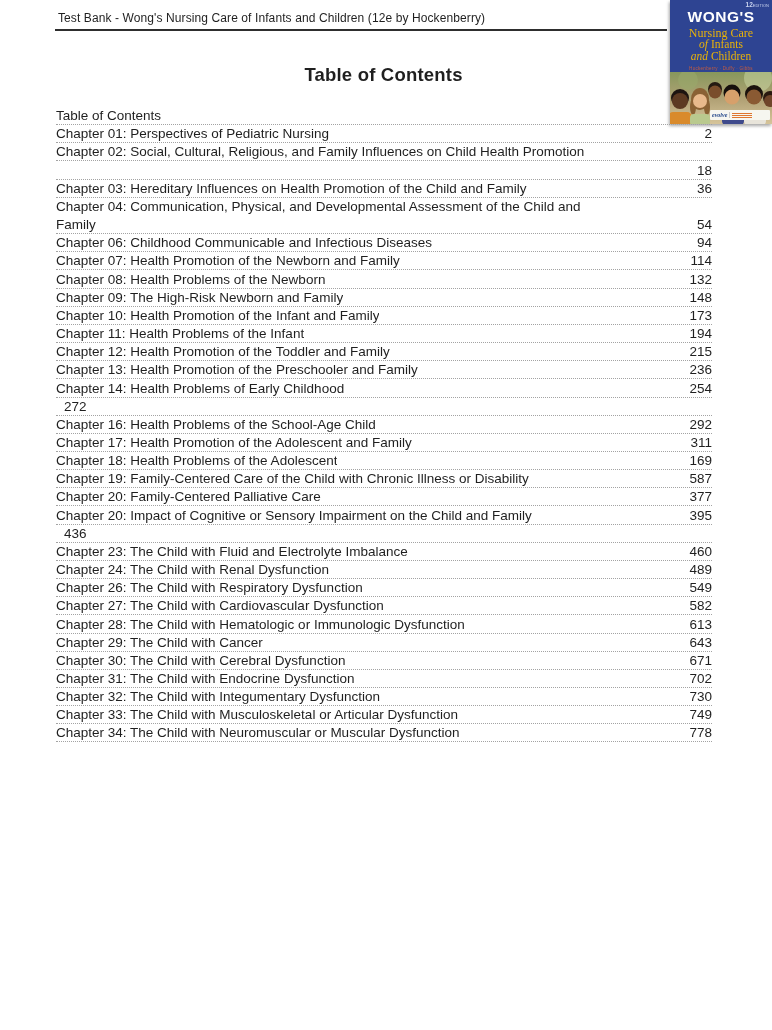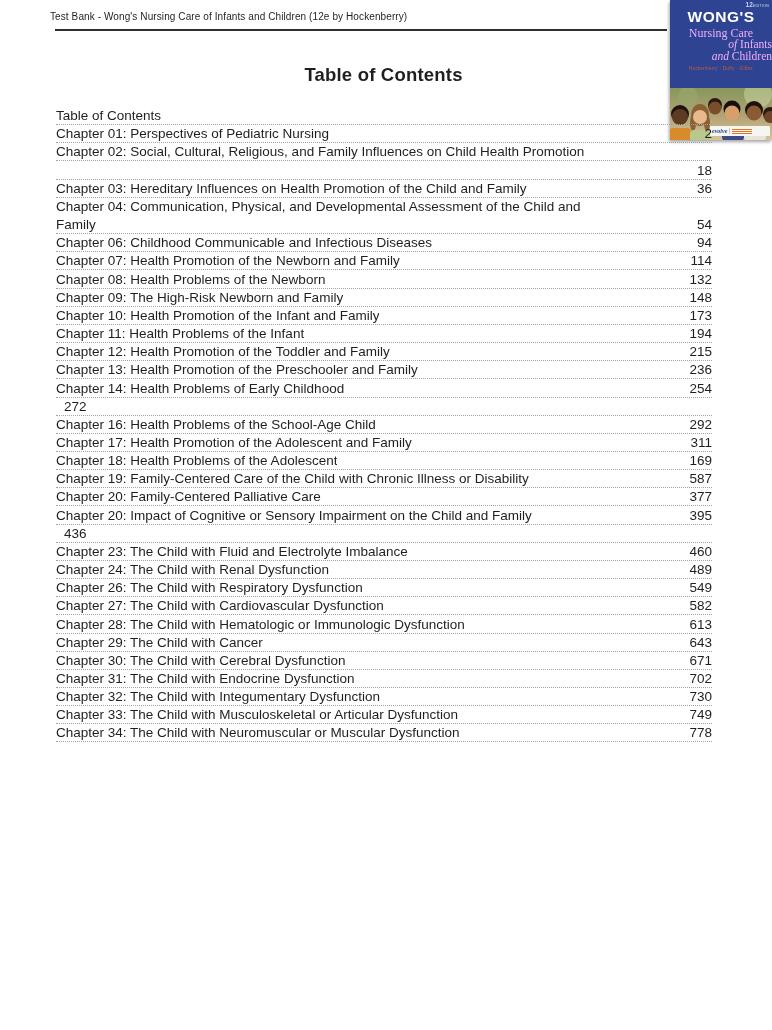--- a/index.html
+++ b/index.html
@@ -1,43 +1,43 @@
 <!DOCTYPE html>
 <html><head>
 <meta charset="utf-8">
 <style>
   html,body{margin:0;padding:0;}
   body{
     width:772px;height:1030px;background:#ffffff;position:relative;
     font-family:"Liberation Sans",sans-serif;color:#1f1f1f;overflow:hidden;
   }
-  .header-text{position:absolute;left:50px;top:11px;font-size:10px;letter-spacing:0.1px;}
+  .header-text{position:absolute;left:58px;top:11px;font-size:12px;letter-spacing:0.1px;}
   .header-rule{position:absolute;left:55px;top:29px;width:612px;height:0;border-bottom:2px solid #2e2e2e;}
   .doc-title{position:absolute;left:55px;top:64px;width:657px;text-align:center;font-size:18.5px;font-weight:bold;letter-spacing:0.2px;}
   .toc{position:absolute;left:56px;top:107px;width:656px;}
   .tl{
     height:18.16px;box-sizing:border-box;display:flex;justify-content:space-between;
     align-items:flex-end;border-bottom:1px dotted #a3a3a3;padding-bottom:1px;
     font-size:13.5px;white-space:nowrap;
   }
   .tl.nr{border-bottom-color:transparent;}
   .tt{overflow:hidden;}
   .tp{margin-left:8px;}
 
   
   .cover{
-    position:absolute;left:670px;top:0;width:102px;height:140px;background:#2e4492;
+    position:absolute;left:670px;top:0;width:102px;height:124px;background:#2e4492;
     box-shadow:-1px 2px 3px rgba(0,0,0,0.35);overflow:hidden;
   }
   .cover-edition{position:absolute;top:2px;right:3px;font-size:4px;color:#c9d3ef;line-height:1;}
   .cover-edition .num{font-size:6.5px;font-weight:bold;}
   .cover-brand{margin-top:9px;text-align:center;font-size:15.5px;font-weight:bold;color:#ffffff;letter-spacing:0.5px;line-height:1;}
-  .cover-serif{font-family:"Liberation Serif",serif;text-align:center;color:#f0abfc;line-height:1.04;}
+  .cover-serif{font-family:"Liberation Serif",serif;text-align:center;color:#eab308;line-height:1.04;}
   .c1{font-size:12px;margin-top:2px;}
-  .c2,.c3{font-size:11.5px;text-align:right;}
+  .c2,.c3{font-size:11.5px;}
   .cover-authors{margin-top:3px;text-align:center;font-size:4.5px;color:#c75b3f;letter-spacing:0.3px;}
   .cover-photo{position:absolute;left:0;bottom:0;width:102px;height:52px;}
   .evolve-badge{
     position:absolute;right:2px;bottom:4px;width:60px;height:10px;background:#f6f6f0;
     border-radius:1px;display:flex;align-items:center;gap:2px;padding:0 2px;box-sizing:border-box;
   }
   .evolve-word{font-family:"Liberation Serif",serif;font-style:italic;font-size:6px;color:#274a8c;font-weight:bold;line-height:1;}
   .evolve-sep{width:1px;height:6px;background:#c9c9c9;}
   .evolve-micro{width:20px;height:5px;background:repeating-linear-gradient(#e0762e 0 1px,transparent 1px 2.2px);}
 </style>

